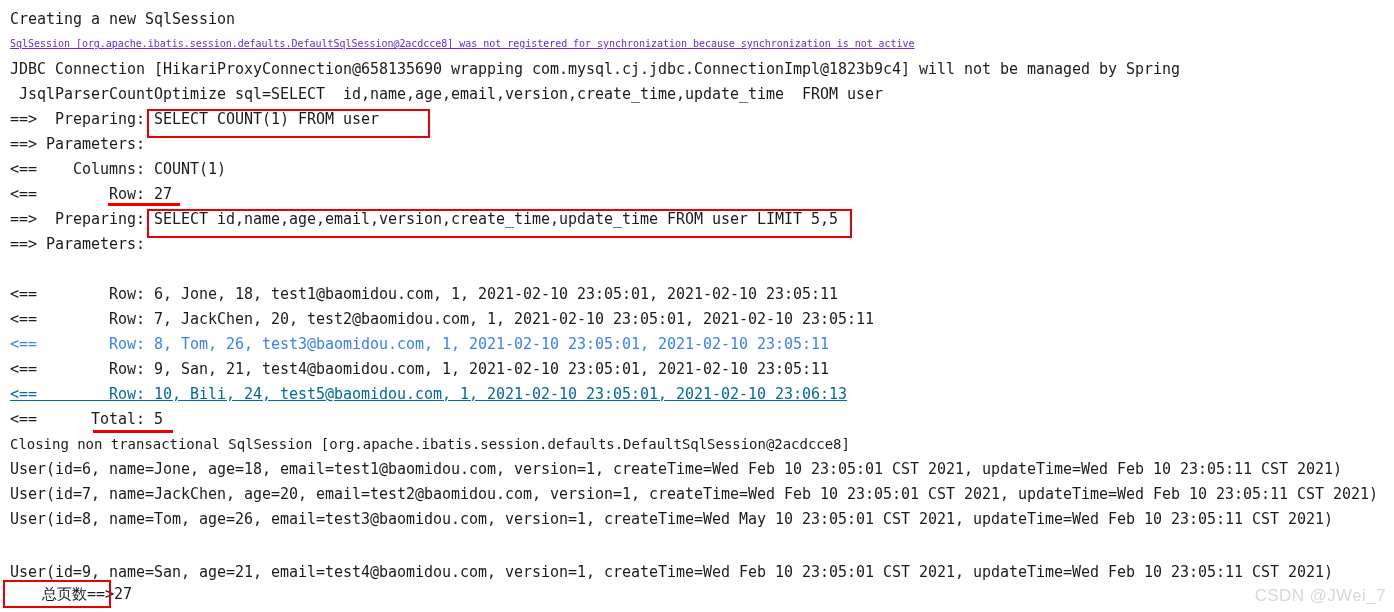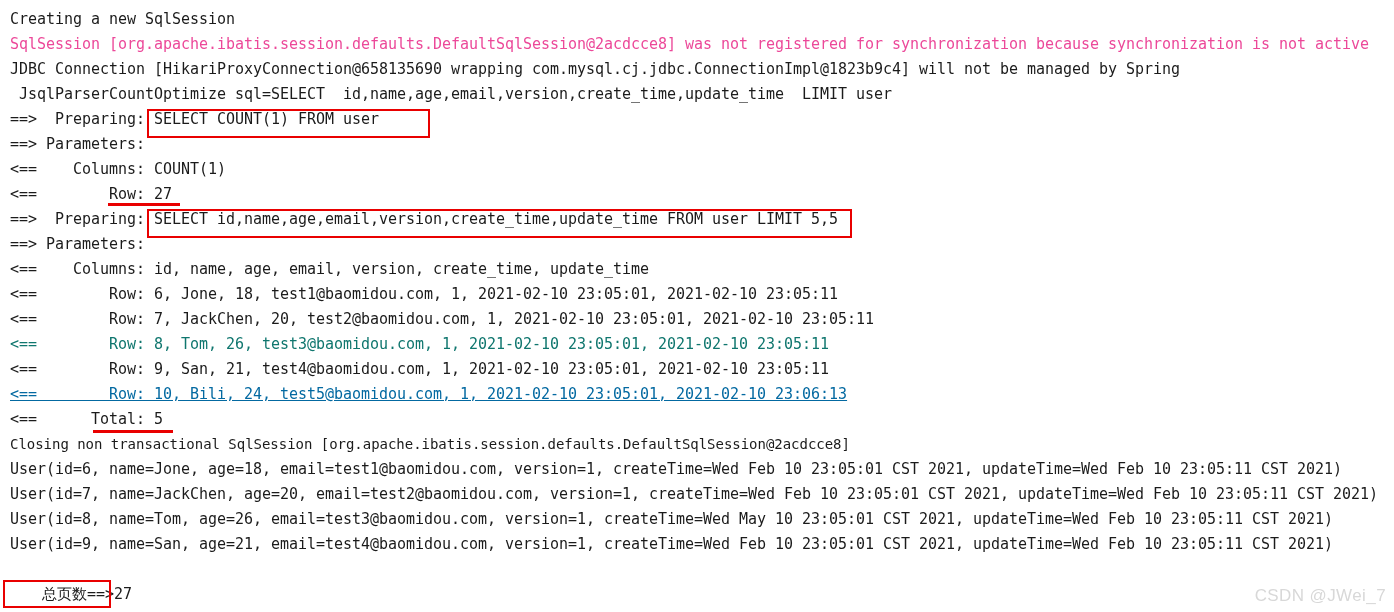--- a/index.html
+++ b/index.html
@@ -53,40 +53,39 @@
     white-space: pre;
   }
 </style>
 </head>
 <body>
 
 <div id="console">
 
   <div class="watermark">CSDN @JWei_7</div>
 <div class="log-line" style="top: 10px; font-size: 15px; color: rgb(27, 27, 27);">Creating a new SqlSession</div>
-    <div class="log-line" style="top: 35px; font-size: 15px; color: #ec4899;">SqlSession [org.apache.ibatis.session.defaults.DefaultSqlSession@2acdcce8] was not registered for synchronization because synchronization is not active</div>
+    <div class="log-line" style="top: 35px; font-size: 10px; color: #6d28d9; text-decoration: underline;">SqlSession [org.apache.ibatis.session.defaults.DefaultSqlSession@2acdcce8] was not registered for synchronization because synchronization is not active</div>
     <div class="log-line" style="top: 60px; font-size: 15px; color: rgb(27, 27, 27);">JDBC Connection [HikariProxyConnection@658135690 wrapping com.mysql.cj.jdbc.ConnectionImpl@1823b9c4] will not be managed by Spring</div>
-    <div class="log-line" style="top: 85px; font-size: 15px; color: rgb(27, 27, 27);"> JsqlParserCountOptimize sql=SELECT  id,name,age,email,version,create_time,update_time  LIMIT user</div>
+    <div class="log-line" style="top: 85px; font-size: 15px; color: rgb(27, 27, 27);"> JsqlParserCountOptimize sql=SELECT  id,name,age,email,version,create_time,update_time  FROM user</div>
     <div class="log-line" style="top: 110px; font-size: 15px; color: rgb(27, 27, 27);">==&gt;  Preparing: SELECT COUNT(1) FROM user</div>
     <div class="log-line" style="top: 135px; font-size: 15px; color: rgb(27, 27, 27);">==&gt; Parameters:</div>
     <div class="log-line" style="top: 160px; font-size: 15px; color: rgb(27, 27, 27);">&lt;==    Columns: COUNT(1)</div>
     <div class="log-line" style="top: 185px; font-size: 15px; color: rgb(27, 27, 27);">&lt;==        Row: 27</div>
     <div class="log-line" style="top: 210px; font-size: 15px; color: rgb(27, 27, 27);">==&gt;  Preparing: SELECT id,name,age,email,version,create_time,update_time FROM user LIMIT 5,5</div>
     <div class="log-line" style="top: 235px; font-size: 15px; color: rgb(27, 27, 27);">==&gt; Parameters:</div>
-    <div class="log-line" style="top: 260px; font-size: 15px; color: rgb(27, 27, 27);">&lt;==    Columns: id, name, age, email, version, create_time, update_time</div>
     <div class="log-line" style="top: 285px; font-size: 15px; color: rgb(27, 27, 27);">&lt;==        Row: 6, Jone, 18, test1@baomidou.com, 1, 2021-02-10 23:05:01, 2021-02-10 23:05:11</div>
     <div class="log-line" style="top: 310px; font-size: 15px; color: rgb(27, 27, 27);">&lt;==        Row: 7, JackChen, 20, test2@baomidou.com, 1, 2021-02-10 23:05:01, 2021-02-10 23:05:11</div>
-    <div class="log-line" style="top: 335px; font-size: 15px; color: #0f766e;">&lt;==        Row: 8, Tom, 26, test3@baomidou.com, 1, 2021-02-10 23:05:01, 2021-02-10 23:05:11</div>
+    <div class="log-line" style="top: 335px; font-size: 15px; color: #3b82f6;">&lt;==        Row: 8, Tom, 26, test3@baomidou.com, 1, 2021-02-10 23:05:01, 2021-02-10 23:05:11</div>
     <div class="log-line" style="top: 360px; font-size: 15px; color: rgb(27, 27, 27);">&lt;==        Row: 9, San, 21, test4@baomidou.com, 1, 2021-02-10 23:05:01, 2021-02-10 23:05:11</div>
     <div class="log-line" style="top: 385px; font-size: 15px; color: #0369a1; text-decoration: underline;">&lt;==        Row: 10, Bili, 24, test5@baomidou.com, 1, 2021-02-10 23:05:01, 2021-02-10 23:06:13</div>
     <div class="log-line" style="top: 410px; font-size: 15px; color: rgb(27, 27, 27);">&lt;==      Total: 5</div>
     <div class="log-line" style="top: 435px; font-size: 14px; color: rgb(27, 27, 27);">Closing non transactional SqlSession [org.apache.ibatis.session.defaults.DefaultSqlSession@2acdcce8]</div>
     <div class="log-line" style="top: 460px; font-size: 15px; color: rgb(27, 27, 27);">User(id=6, name=Jone, age=18, email=test1@baomidou.com, version=1, createTime=Wed Feb 10 23:05:01 CST 2021, updateTime=Wed Feb 10 23:05:11 CST 2021)</div>
     <div class="log-line" style="top: 485px; font-size: 15px; color: rgb(27, 27, 27);">User(id=7, name=JackChen, age=20, email=test2@baomidou.com, version=1, createTime=Wed Feb 10 23:05:01 CST 2021, updateTime=Wed Feb 10 23:05:11 CST 2021)</div>
     <div class="log-line" style="top: 510px; font-size: 15px; color: rgb(27, 27, 27);">User(id=8, name=Tom, age=26, email=test3@baomidou.com, version=1, createTime=Wed May 10 23:05:01 CST 2021, updateTime=Wed Feb 10 23:05:11 CST 2021)</div>
-    <div class="log-line" style="top: 535px; font-size: 15px; color: rgb(27, 27, 27);">User(id=9, name=San, age=21, email=test4@baomidou.com, version=1, createTime=Wed Feb 10 23:05:01 CST 2021, updateTime=Wed Feb 10 23:05:11 CST 2021)</div>
+    <div class="log-line" style="top: 563px; font-size: 15px; color: rgb(27, 27, 27);">User(id=9, name=San, age=21, email=test4@baomidou.com, version=1, createTime=Wed Feb 10 23:05:01 CST 2021, updateTime=Wed Feb 10 23:05:11 CST 2021)</div>
     <div class="log-line" style="top: 585px; font-size: 15px; color: rgb(27, 27, 27); margin-left: 32px;">总页数==&gt;27</div>
     <div class="hl-box" style="left: 147px; top: 109px; width: 283px; height: 29px; border-color: rgb(233, 0, 0);"></div>
     <div class="hl-box" style="left: 147px; top: 209px; width: 705px; height: 29px; border-color: rgb(233, 0, 0);"></div>
     <div class="hl-box" style="left: 3px; top: 580px; width: 108px; height: 28px; border-color: rgb(233, 0, 0);"></div>
     <div class="hl-underline" style="left: 108px; top: 203px; width: 72px; background: rgb(233, 0, 0);"></div>
     <div class="hl-underline" style="left: 93px; top: 430px; width: 80px; background: rgb(233, 0, 0);"></div>
   </div>
 
 </body></html>

